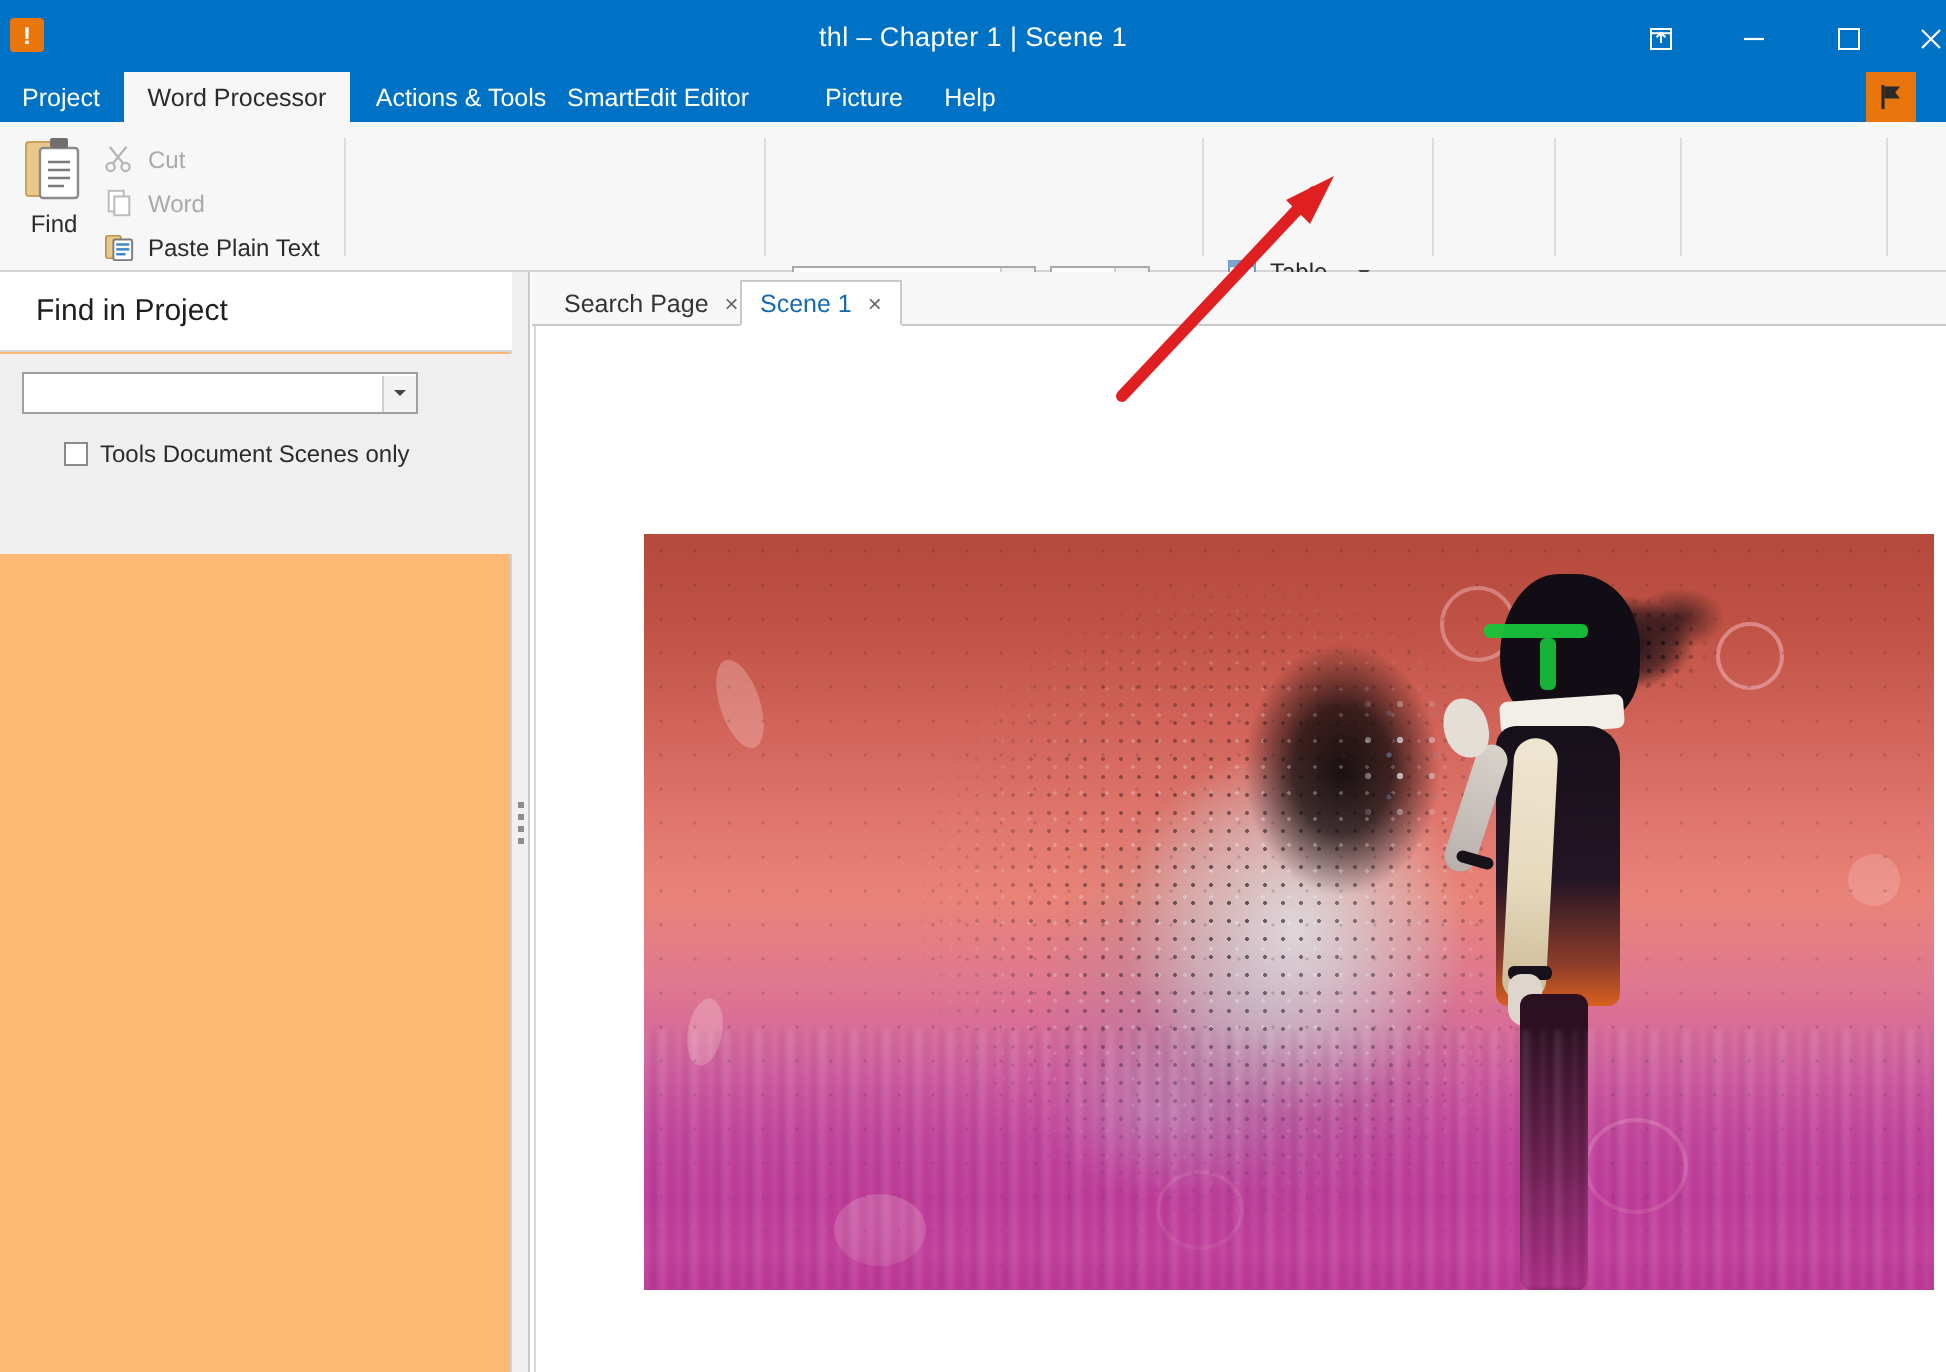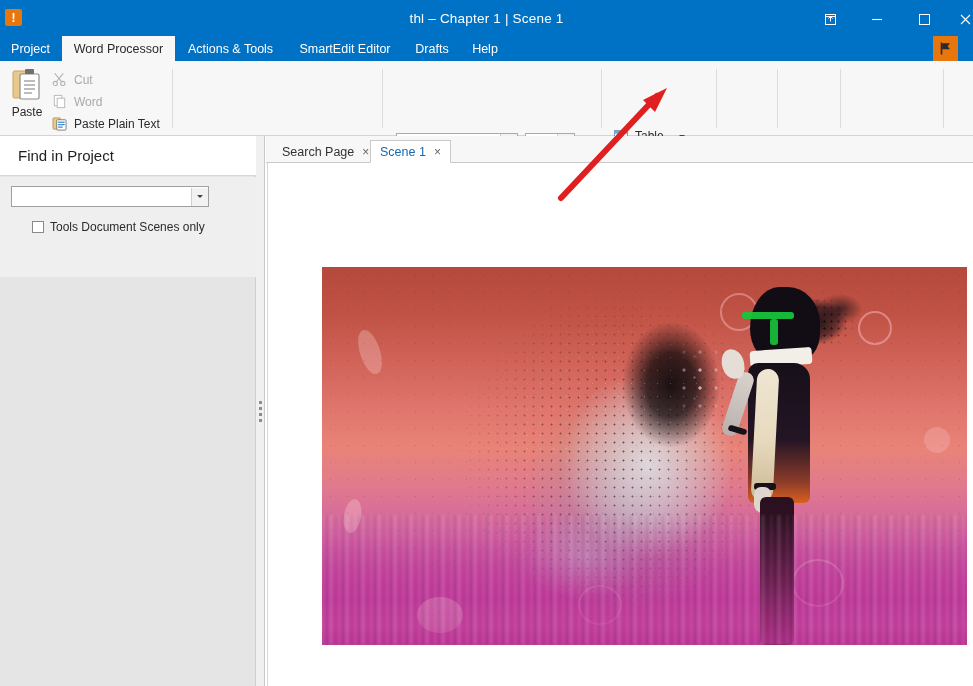--- a/index.html
+++ b/index.html
@@ -146,21 +146,21 @@
     width: 0; height: 0; border-left: 4px solid transparent;
     border-right: 4px solid transparent; border-top: 4px solid #444;
   }
   .caret.sm {
     border-left-width: 3px; border-right-width: 3px; border-top-width: 3.5px;
   }
 
   
   .leftpanel {
     position: absolute; left: 0; top: 136px; width: 256px; height: 550px;
-    background: #e5e5e5; border-right: 1px solid #d0d0d0;
+    background: #fdba74; border-right: 1px solid #d0d0d0;
   }
   .lp-header {
     position: absolute; left: 0; top: 0; width: 256px; height: 40px;
     display: flex; align-items: center; background: #ffffff;
     border-bottom: 1px solid #d7d7d7;
   }
   .lp-header .ttl { font-size: 15px; color: #1f1f1f; padding-left: 18px; }
   .lp-body {
     position: absolute; left: 0; top: 41px; width: 256px; height: 100px;
     background: #efefef;
@@ -402,42 +402,42 @@
       <svg width="13" height="13" viewBox="0 0 13 13">
         <path d="M2 2 L11 11 M11 2 L2 11" stroke="#ffffff" stroke-width="1.1" fill="none"></path>
       </svg>
     </div>
   </div>
 
   <div class="menustrip">
     <div class="menu-tab" style="left:2px;width:57px;">Project</div>
     <div class="menu-tab active" style="left:62px;width:113px;">Word Processor</div>
     <div class="menu-tab" style="left:180px;width:101px;">Actions &amp; Tools</div>
-    <div class="menu-tab" style="left:290px;width:110px;">SmartEdit Editor</div>
-    <div class="menu-tab" style="left:408px;width:48px;">Drafts</div>
+    <div class="menu-tab" style="left:274px;width:110px;">SmartEdit Editor</div>
+    <div class="menu-tab" style="left:408px;width:48px;">Picture</div>
     <div class="menu-tab" style="left:464px;width:42px;">Help</div>
   </div>
 
   <div class="flag-btn">
     <svg width="15" height="15" viewBox="0 0 15 15">
       <path d="M3.5 1.5 L3.5 13.5" stroke="#2a2a2a" stroke-width="1.6" fill="none"></path>
       <path d="M4.2 2.2 L12 2.2 L9.6 5.2 L12 8.2 L4.2 8.2 Z" fill="#2a2a2a"></path>
     </svg>
   </div>
 
   <div class="ribbon">
 
     <div class="paste-big">
       <svg width="30" height="34" viewBox="0 0 30 34">
         <rect x="1" y="4" width="13" height="27" rx="1.5" fill="#e8c98b" stroke="#c9a25c" stroke-width="1"></rect>
         <rect x="8" y="7" width="19" height="25" rx="1.5" fill="#ffffff" stroke="#8c8c8c" stroke-width="1.2"></rect>
         <rect x="13" y="2" width="9" height="5" rx="1" fill="#6f6f6f"></rect>
         <path d="M12 14 H23 M12 18 H23 M12 22 H23 M12 26 H20" stroke="#7a7a7a" stroke-width="1.2"></path>
       </svg>
-      <span class="lbl">Paste</span>
+      <span class="lbl">Find</span>
     </div>
 
     <div class="clip-item disabled" style="top:8px;">
       <svg width="15" height="15" viewBox="0 0 16 16">
         <circle cx="3.5" cy="12.2" r="2.2" fill="none" stroke="#b5b5b5" stroke-width="1.2"></circle>
         <circle cx="11.5" cy="12.2" r="2.2" fill="none" stroke="#b5b5b5" stroke-width="1.2"></circle>
         <path d="M4.6 10.6 L12 1.5 M10.4 10.6 L3 1.5" stroke="#b5b5b5" stroke-width="1.2" fill="none"></path>
       </svg>
       <span class="txt">Cut</span>
     </div>

